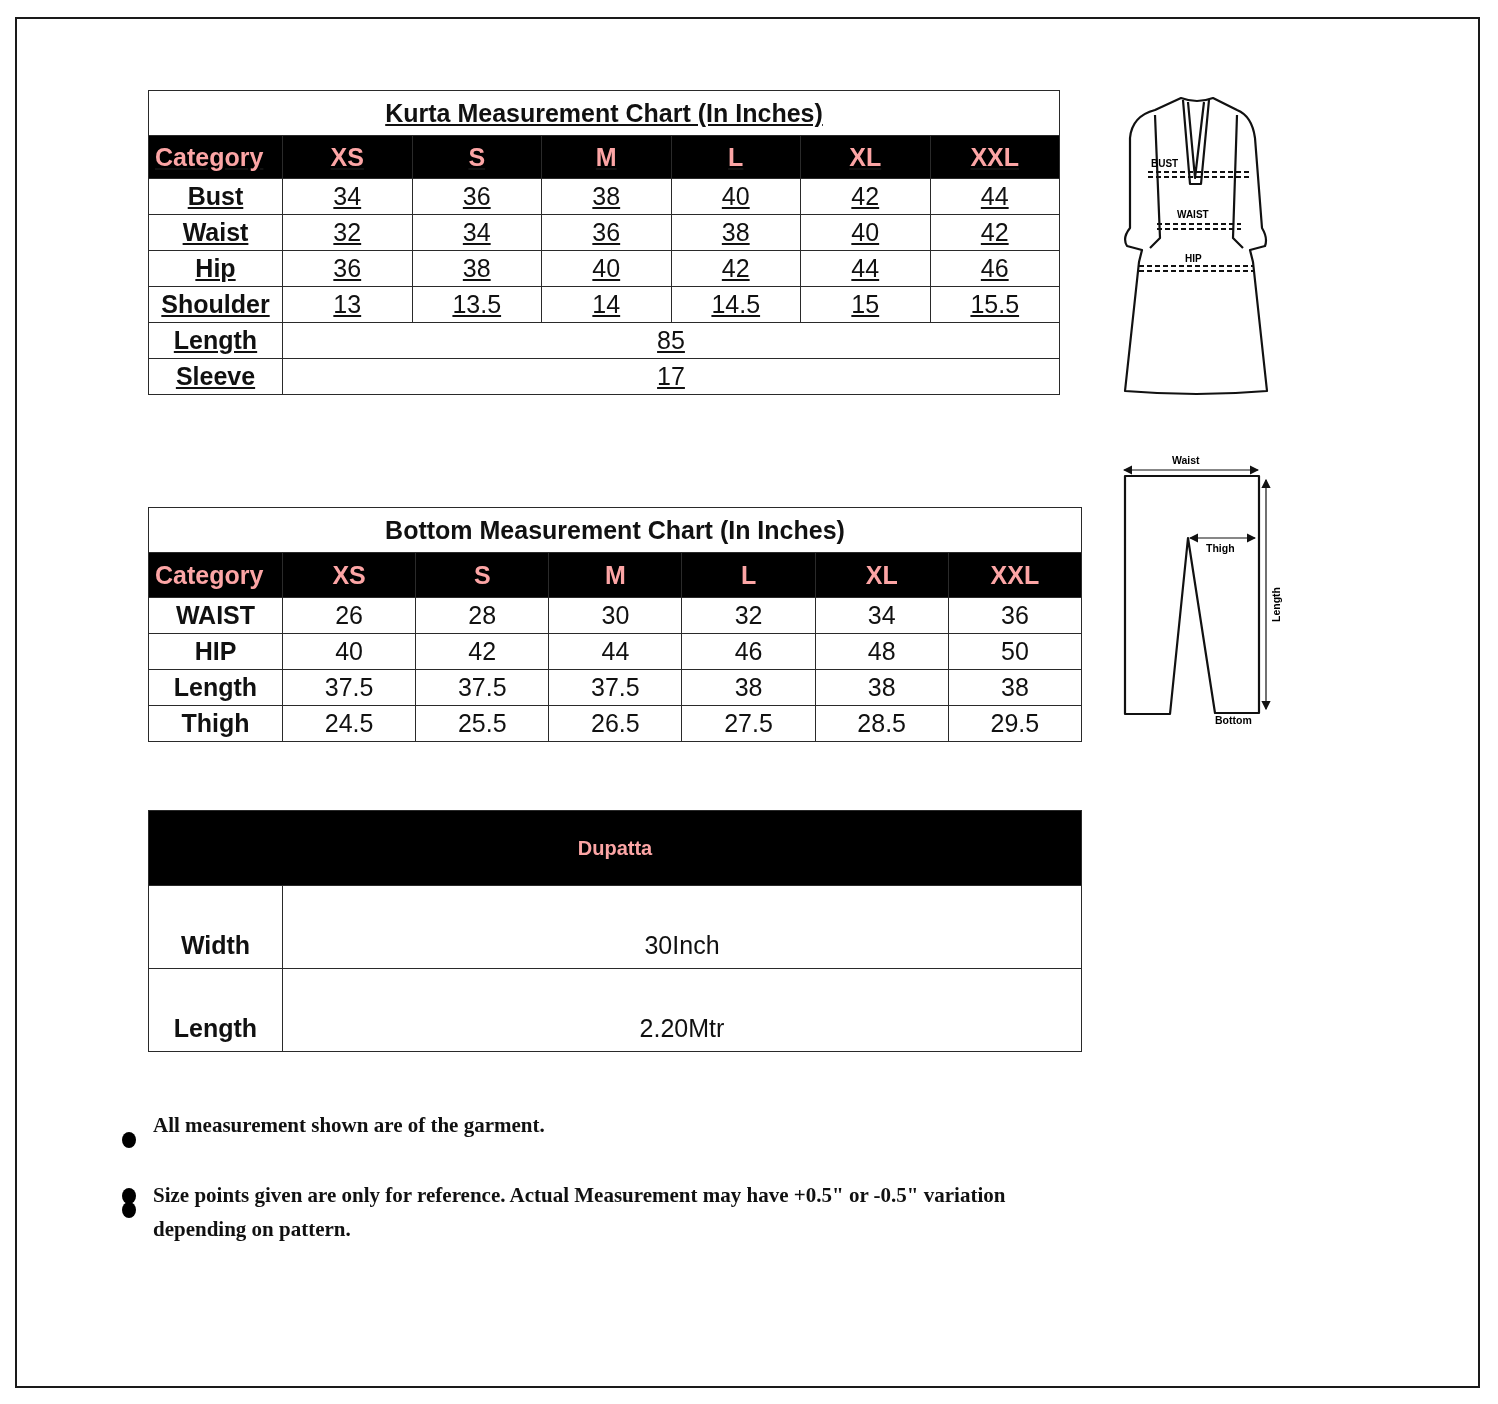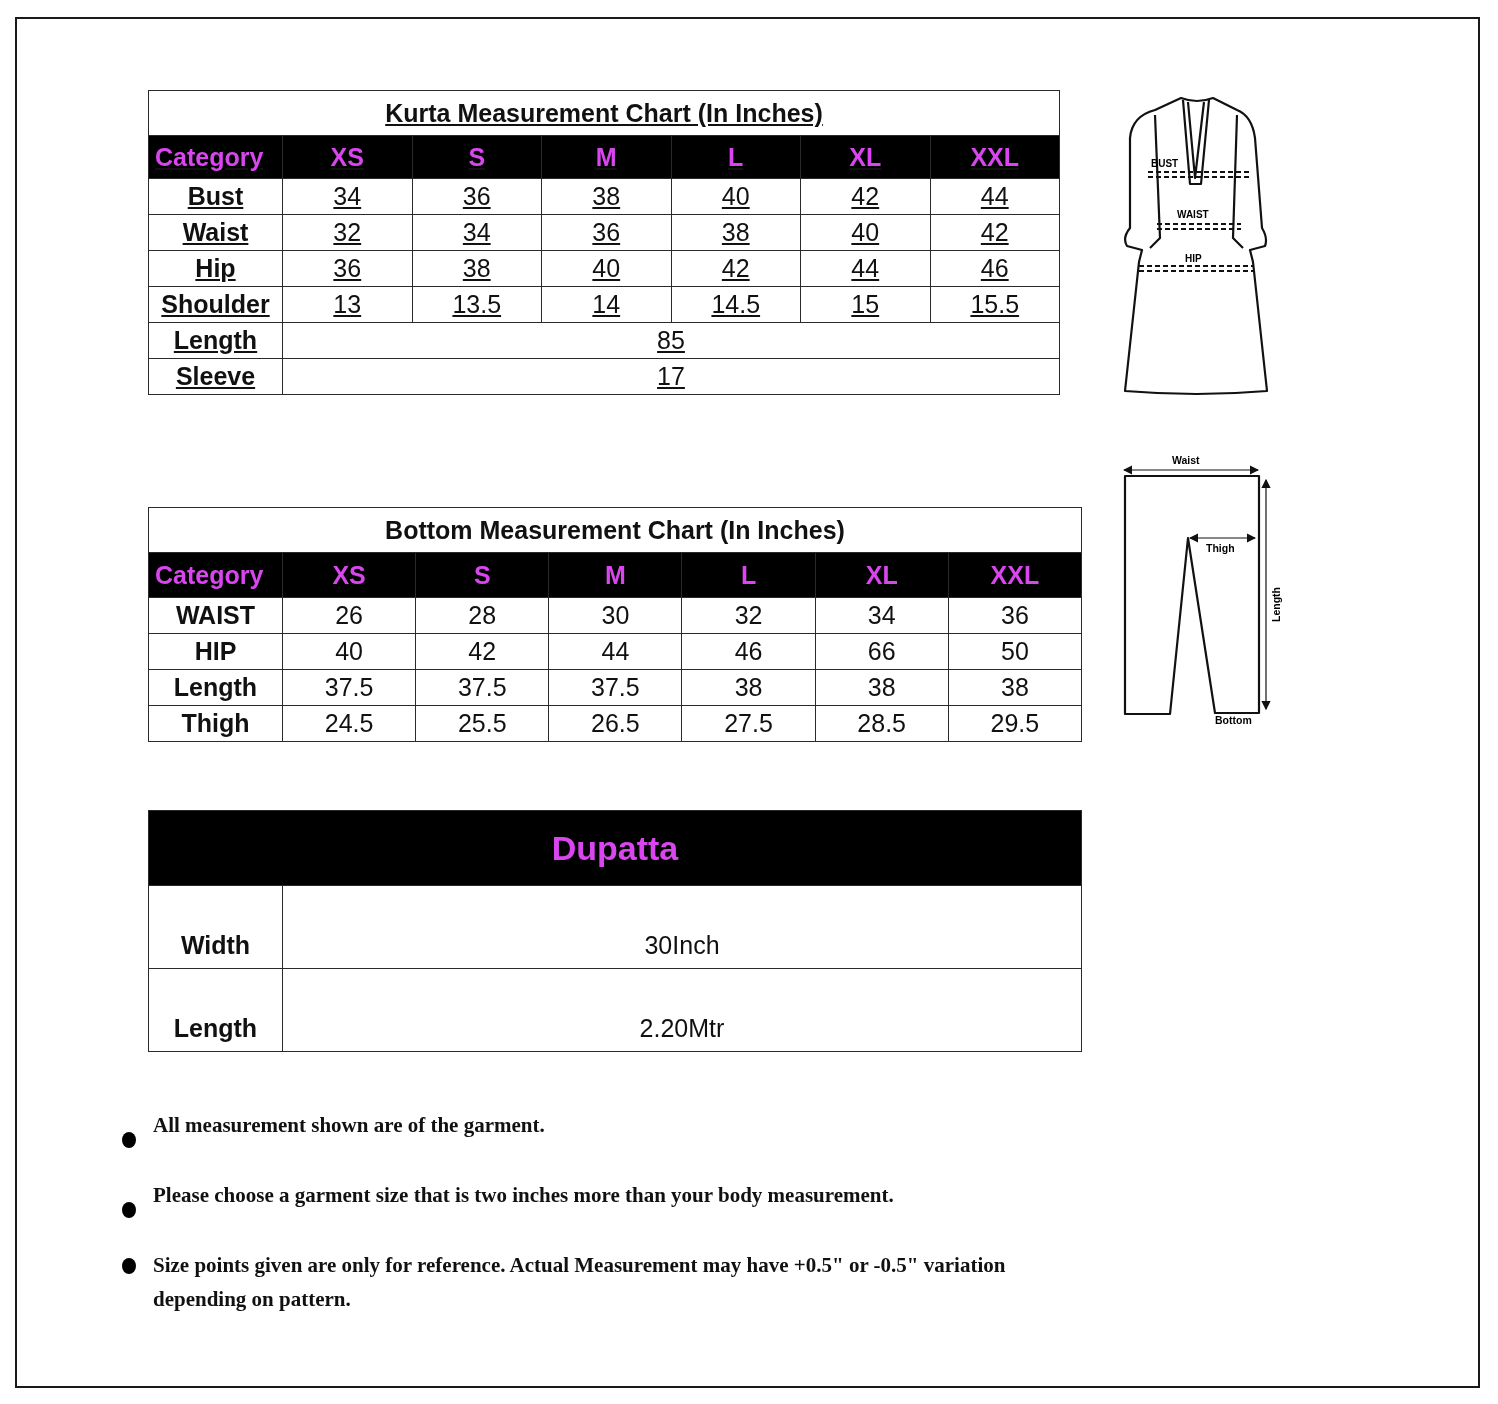--- a/index.html
+++ b/index.html
@@ -7,39 +7,39 @@
            font-family: "Liberation Sans", "DejaVu Sans", sans-serif; color: #111; }
     .frame { position: absolute; left: 15px; top: 17px; width: 1465px; height: 1371px;
              border: 2px solid #1a1a1a; box-sizing: border-box; }
 
     table.chart { position: absolute; border-collapse: collapse; table-layout: fixed;
                   font-family: "Liberation Sans", sans-serif; }
     table.chart td, table.chart th { border: 1.5px solid #2a2a2a; text-align: center;
                   padding: 0; font-size: 25px; line-height: 1; }
     table.chart th { font-weight: bold; }
     .title-row td { font-weight: bold; font-size: 30px; background: #fff; }
-    .head-row th { background: #000; color: #d946ef; font-size: 27px; border-color: #000; }
+    .head-row th { background: #000; color: #fca5a5; font-size: 27px; border-color: #000; }
     .head-row th.cat { text-align: left; padding-left: 6px; }
     td.rowlab { font-weight: bold; font-size: 25px; }
 
     #kurta { left: 148px; top: 90px; width: 912px; text-decoration: underline; }
     #kurta col.c0 { width: 134px; }
     #kurta .title-row td { height: 44px; border-bottom: none; }
     #kurta .head-row th { height: 42px; }
     #kurta tbody tr td { height: 35px; }
 
     #bottom { left: 148px; top: 507px; width: 934px; }
     #bottom col.c0 { width: 134px; }
     #bottom .title-row td { height: 44px; border-bottom: none; }
     #bottom .head-row th { height: 44px; }
     #bottom tbody tr td { height: 35px; }
 
     #dupatta { left: 148px; top: 810px; width: 934px; }
     #dupatta col.c0 { width: 134px; }
-    #dupatta .head-row th { height: 74px; font-size: 34px; text-align: center; }
+    #dupatta .head-row th { height: 74px; font-size: 20px; text-align: center; }
     #dupatta tbody tr td { height: 72px; vertical-align: bottom; padding-bottom: 10px; }
 
     .notes { position: absolute; left: 120px; top: 1108px; width: 980px;
              font-family: Liberation Serif, serif; font-weight: bold; font-size: 21px; }
     .note { position: relative; padding-left: 33px; line-height: 34px; margin-bottom: 36px; }
     .note .bullet { position: absolute; left: 2px; top: 24px; width: 14px; height: 16px;
                     background: #000; border-radius: 50%; }
     .note .bullet.b3 { top: 10px; }
 
     .kurta-fig { position: absolute; left: 1110px; top: 88px; width: 175px; height: 312px; }
@@ -180,21 +180,21 @@
       <td>32</td>
       <td>34</td>
       <td>36</td>
     </tr>
     <tr>
       <td class="rowlab">HIP</td>
       <td>40</td>
       <td>42</td>
       <td>44</td>
       <td>46</td>
-      <td>66</td>
+      <td>48</td>
       <td>50</td>
     </tr>
     <tr>
       <td class="rowlab">Length</td>
       <td>37.5</td>
       <td>37.5</td>
       <td>37.5</td>
       <td>38</td>
       <td>38</td>
       <td>38</td>
@@ -253,19 +253,18 @@
   </tbody>
 </table>
 
 <div class="notes">
   <div class="note">
     <span class="bullet"></span>
     <span>All measurement shown are of the garment.</span>
   </div>
   <div class="note">
     <span class="bullet"></span>
-    <span>Please choose a garment size that is two inches more than your body measurement.</span>
   </div>
   <div class="note" style="width:890px;margin-top:20px;">
     <span class="bullet b3"></span>
     <span>Size points given are only for reference. Actual Measurement may have +0.5" or -0.5" variation depending on pattern.</span>
   </div>
 </div>
 
 </body></html>

